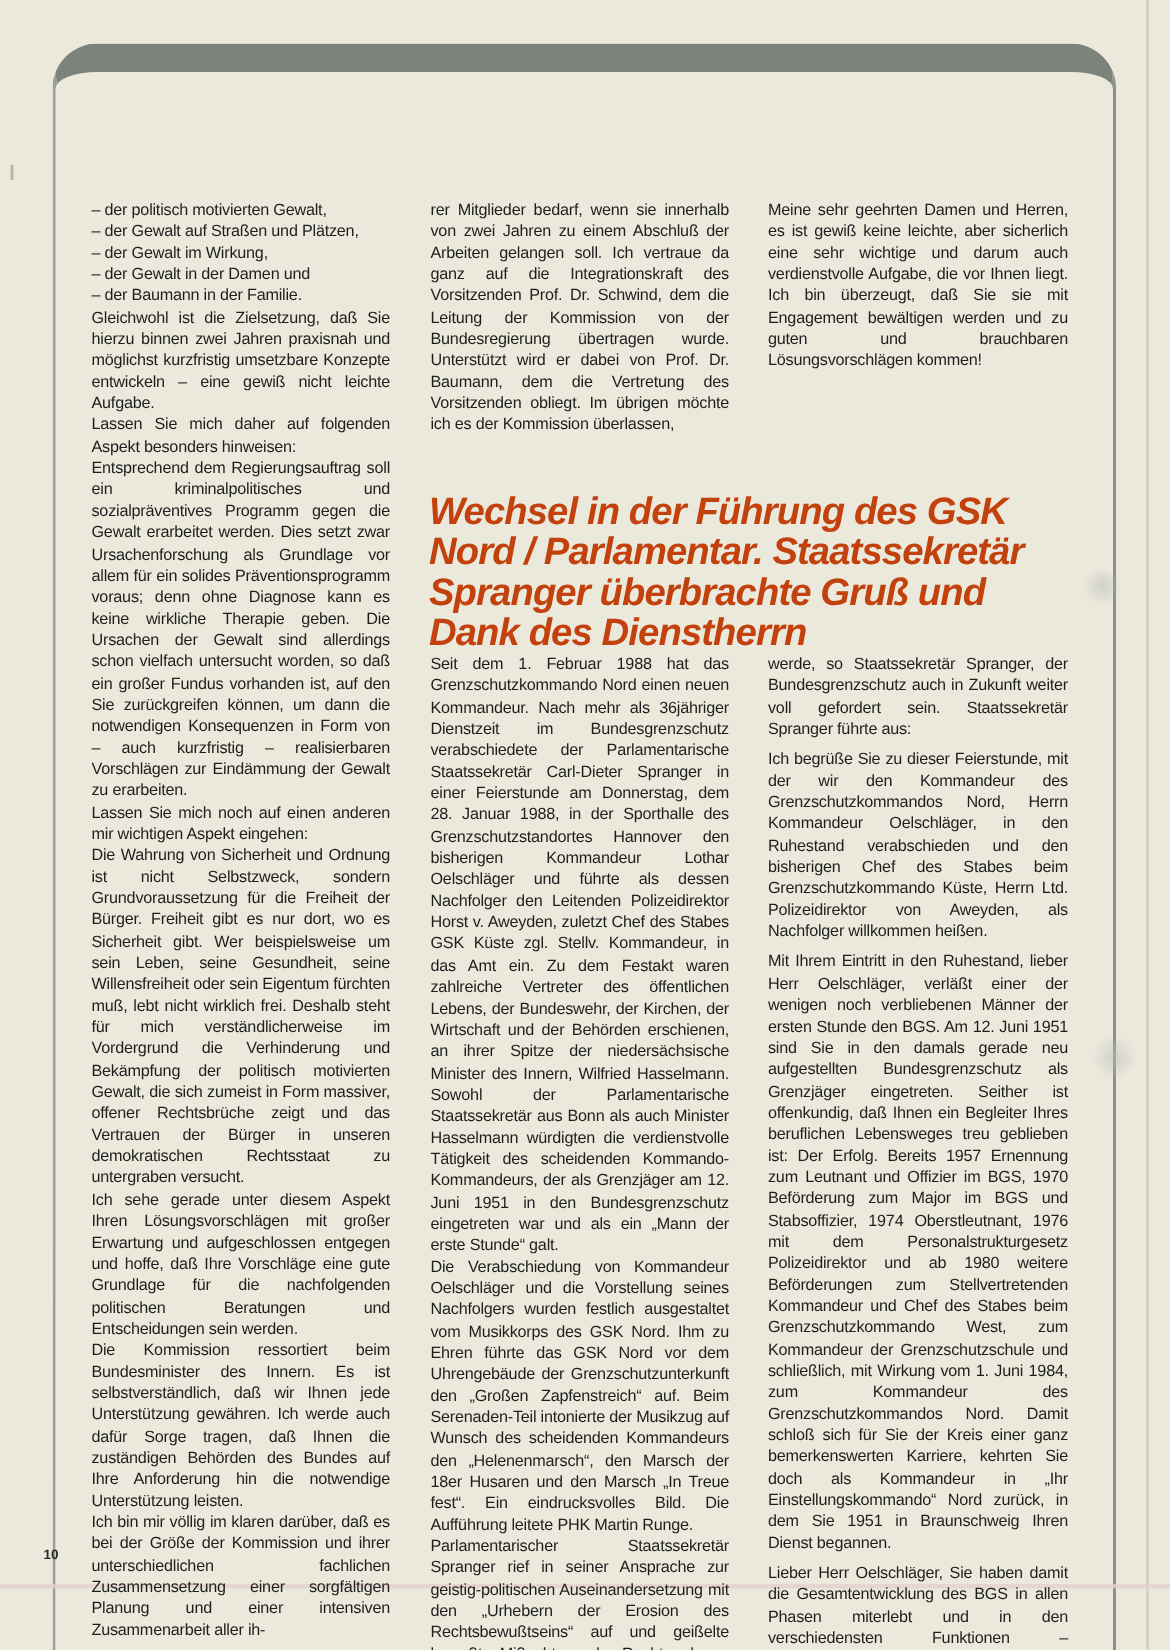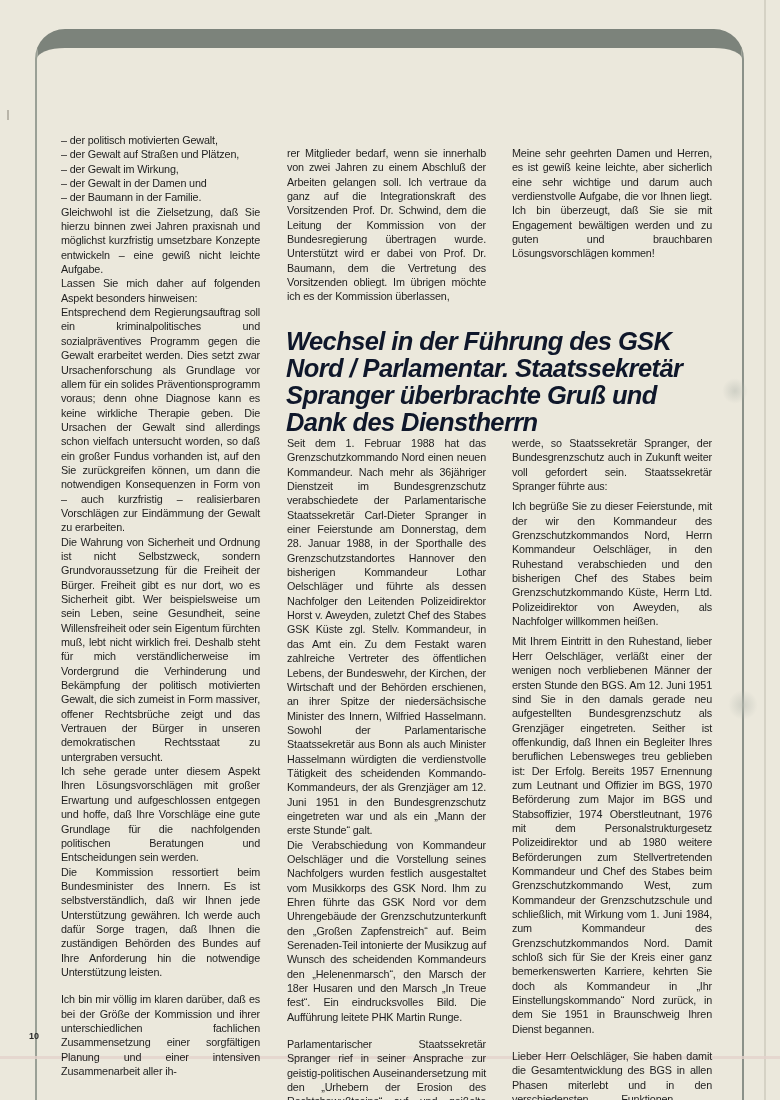--- a/index.html
+++ b/index.html
@@ -34,34 +34,34 @@
 
   .col{
     position:absolute;
     text-align:justify;
     font-size:10.8px;
     line-height:14.35px;
     letter-spacing:-0.15px;
   }
   .col p{margin:0;}
   .col.gap p{margin:0 0 6px 0;}
-  .col p:last-child{margin-bottom:0;margin-top:13px;}
+  .col p:last-child{margin-bottom:0;}
 
   .col1{left:61px;top:133px;width:199px;}
   .col2-top{left:287px;top:133px;width:199px;}
   .col3-top{left:512px;top:133px;width:200px;}
   .col2-body{left:287px;top:436px;width:199px;}
   .col3-body{left:512px;top:436px;width:200px;}
 
   .headline{
     position:absolute;left:286px;top:311px;width:450px;
     font-size:25.5px;line-height:27px;
     font-weight:900;font-style:italic;
     letter-spacing:-0.6px;
-    color:#0f172a;
+    color:#c2410c;
     white-space:pre-line;
   }
   .page-number{
     position:absolute;left:29px;top:1031px;
     font-size:9px;font-weight:bold;color:#2a2a2a;
   }
 </style>
 </head>
 <body>
 
@@ -74,20 +74,21 @@
 
 <div class="col col1">
     <p>– der politisch motivierten Gewalt,</p>
     <p>– der Gewalt auf Straßen und Plätzen,</p>
     <p>– der Gewalt im Wirkung,</p>
     <p>– der Gewalt in der Damen und</p>
     <p>– der Baumann in der Familie.</p>
     <p>Gleichwohl ist die Zielsetzung, daß Sie hierzu binnen zwei Jahren praxisnah und möglichst kurzfristig umsetzbare Konzepte entwickeln – eine gewiß nicht leichte Aufgabe.</p>
     <p>Lassen Sie mich daher auf folgenden Aspekt besonders hinweisen:</p>
     <p>Entsprechend dem Regierungsauftrag soll ein kriminalpolitisches und sozialpräventives Programm gegen die Gewalt erarbeitet werden. Dies setzt zwar Ursachenforschung als Grundlage vor allem für ein solides Präventionsprogramm voraus; denn ohne Diagnose kann es keine wirkliche Therapie geben. Die Ursachen der Gewalt sind allerdings schon vielfach untersucht worden, so daß ein großer Fundus vorhanden ist, auf den Sie zurückgreifen können, um dann die notwendigen Konsequenzen in Form von – auch kurzfristig – realisierbaren Vorschlägen zur Eindämmung der Gewalt zu erarbeiten.</p>
+    <p>Lassen Sie mich noch auf einen anderen mir wichtigen Aspekt eingehen:</p>
     <p>Die Wahrung von Sicherheit und Ordnung ist nicht Selbstzweck, sondern Grundvoraussetzung für die Freiheit der Bürger. Freiheit gibt es nur dort, wo es Sicherheit gibt. Wer beispielsweise um sein Leben, seine Gesundheit, seine Willensfreiheit oder sein Eigentum fürchten muß, lebt nicht wirklich frei. Deshalb steht für mich verständlicherweise im Vordergrund die Verhinderung und Bekämpfung der politisch motivierten Gewalt, die sich zumeist in Form massiver, offener Rechtsbrüche zeigt und das Vertrauen der Bürger in unseren demokratischen Rechtsstaat zu untergraben versucht.</p>
     <p>Ich sehe gerade unter diesem Aspekt Ihren Lösungsvorschlägen mit großer Erwartung und aufgeschlossen entgegen und hoffe, daß Ihre Vorschläge eine gute Grundlage für die nachfolgenden politischen Beratungen und Entscheidungen sein werden.</p>
     <p>Die Kommission ressortiert beim Bundesminister des Innern. Es ist selbstverständlich, daß wir Ihnen jede Unterstützung gewähren. Ich werde auch dafür Sorge tragen, daß Ihnen die zuständigen Behörden des Bundes auf Ihre Anforderung hin die notwendige Unterstützung leisten.</p>
     <p>Ich bin mir völlig im klaren darüber, daß es bei der Größe der Kommission und ihrer unterschiedlichen fachlichen Zusammensetzung einer sorgfältigen Planung und einer intensiven Zusammenarbeit aller ih-</p>
   </div>
 
 <div class="col col2-top">
     <p>rer Mitglieder bedarf, wenn sie innerhalb von zwei Jahren zu einem Abschluß der Arbeiten gelangen soll. Ich vertraue da ganz auf die Integrationskraft des Vorsitzenden Prof. Dr. Schwind, dem die Leitung der Kommission von der Bundesregierung übertragen wurde. Unterstützt wird er dabei von Prof. Dr. Baumann, dem die Vertretung des Vorsitzenden obliegt. Im übrigen möchte ich es der Kommission überlassen,</p>
   </div>
 

